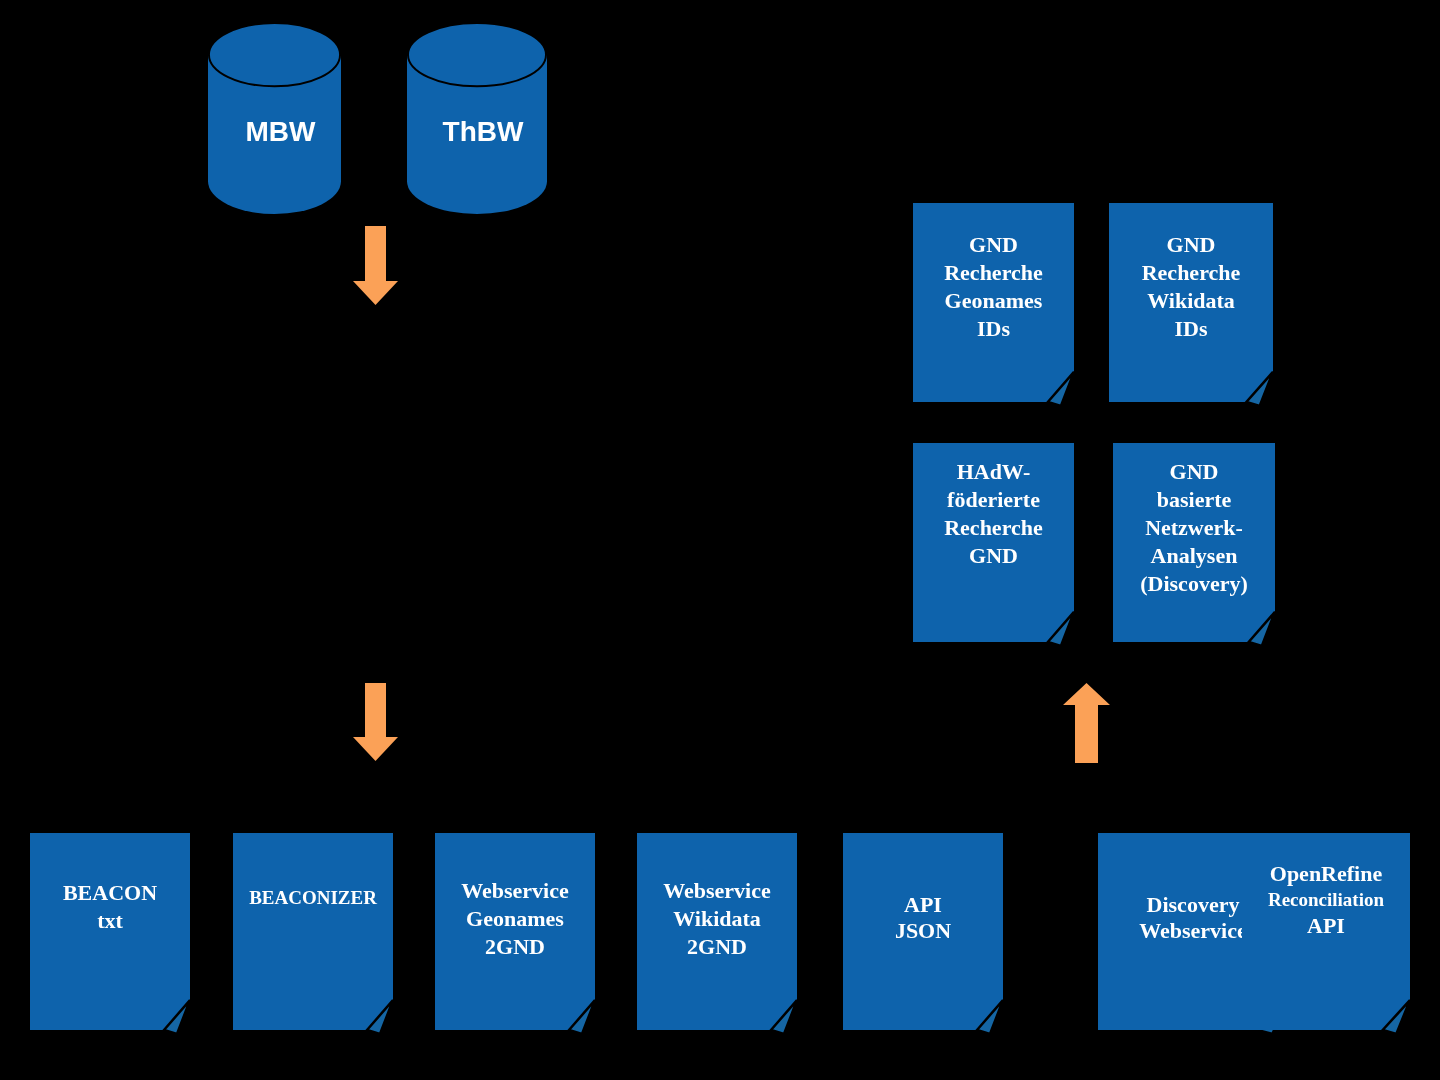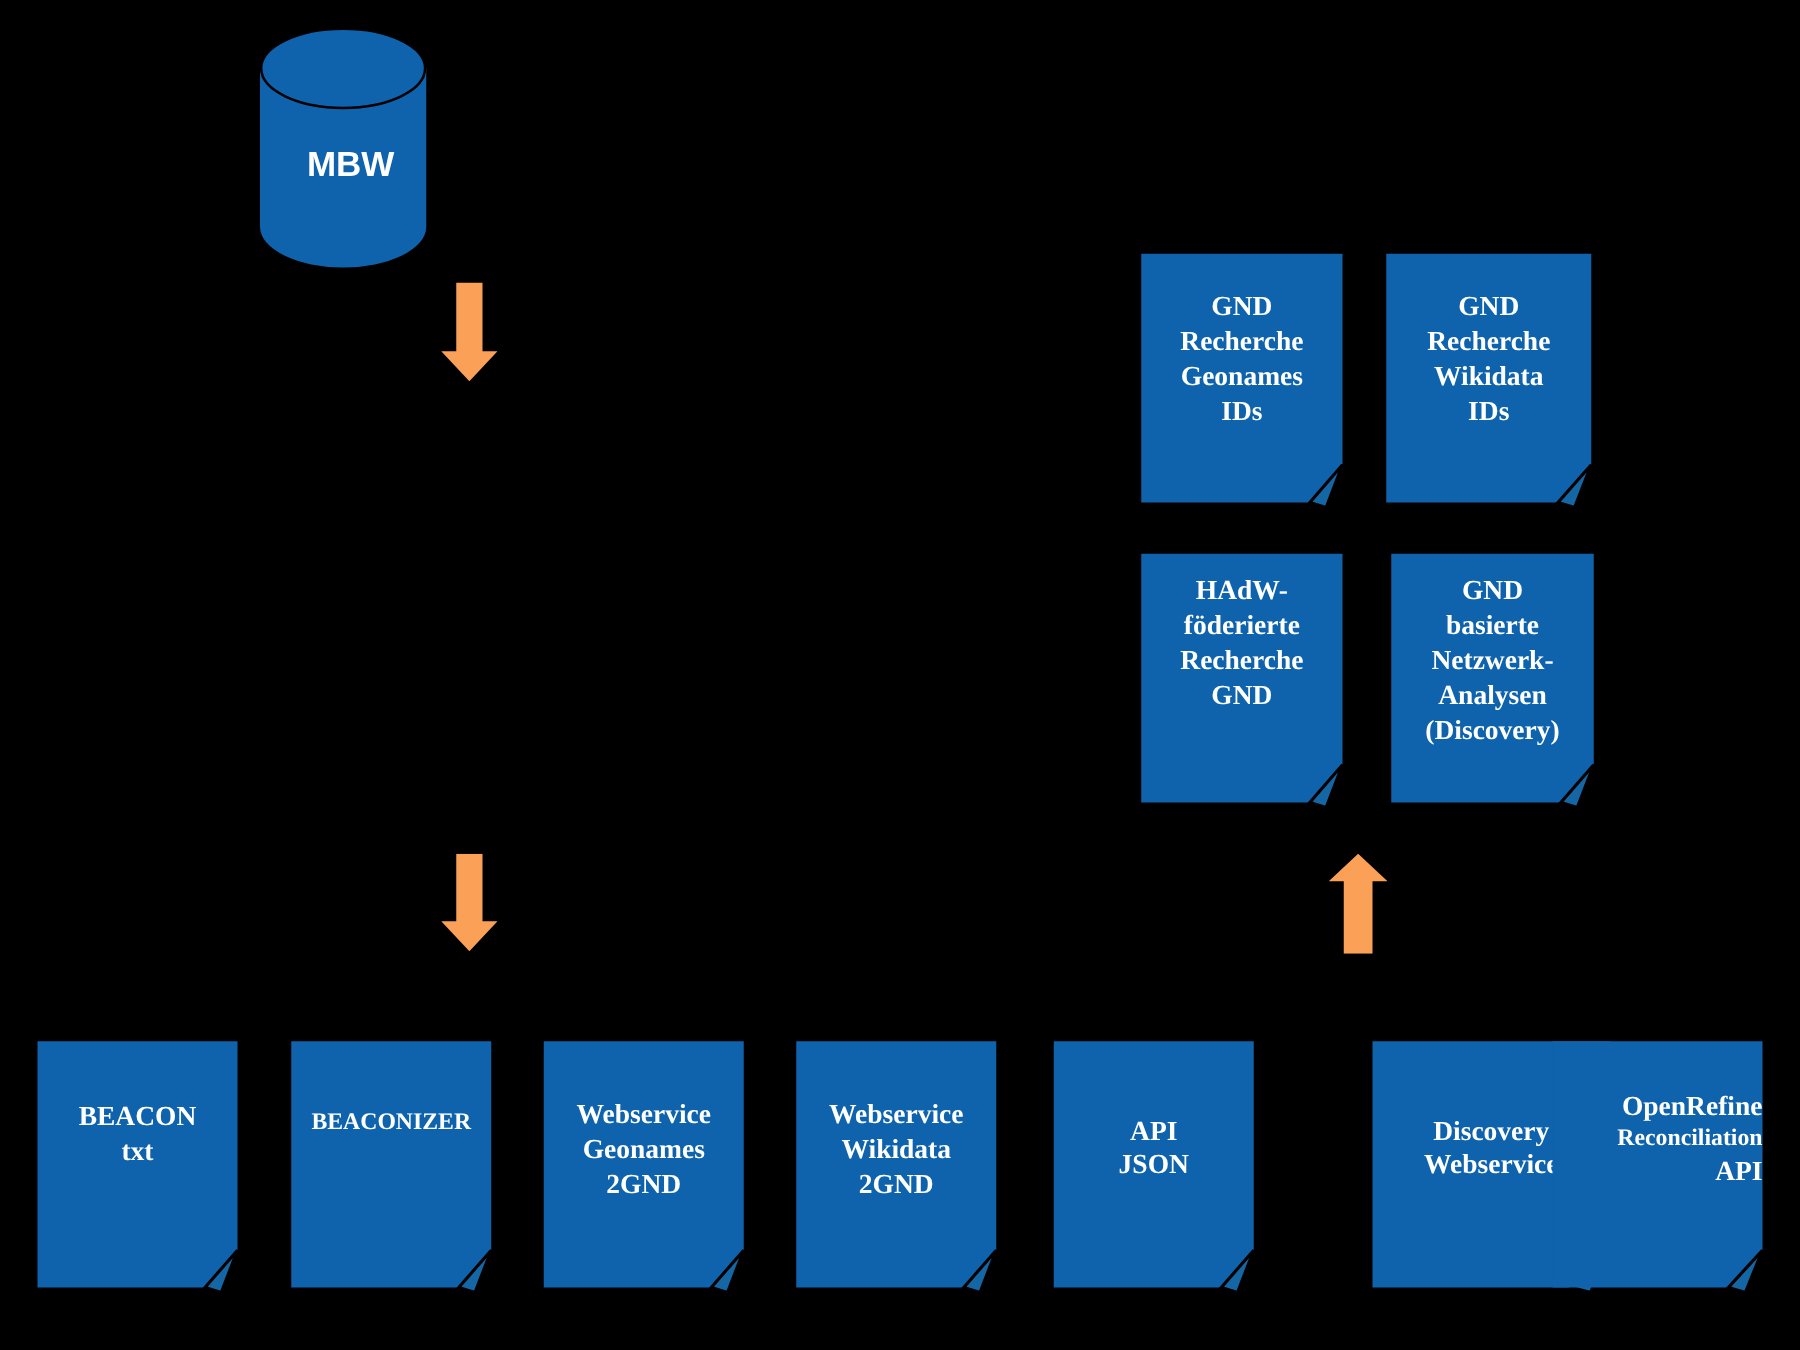--- a/index.html
+++ b/index.html
@@ -27,21 +27,21 @@
     font-size:22px; line-height:28px;font-family:Liberation Serif, serif;
   }
   .row1 .doc-label { padding-top:28px; }
   .row2 .doc-label { padding-top:15px; }
   .doc-beacon     .doc-label { padding-top:46px; }
   .doc-beacon     .line:nth-child(2) { }
   .doc-beaconizer .doc-label { padding-top:52px; font-size:19px; line-height:25px; }
   .doc-ws         .doc-label { padding-top:44px; }
   .doc-api        .doc-label { padding-top:59px; line-height:26px; }
   .doc-disc      .doc-label { padding-top:59px; line-height:26px; }
-  .doc-openrefine .doc-label { padding-top:39px; line-height:26px;align-items:flex-end; }
+  .doc-openrefine .doc-label { padding-top:28px; line-height:26px; }
   .doc-openrefine .line:nth-child(2) { font-size:19px; }
 
   .doc-body  { fill:#0E63AC; }
   .doc-fold  { fill:#1566A4; stroke:#000000; stroke-width:2.5px; stroke-linejoin:miter; }
   .cyl-fill  { fill:#0E63AC; }
   .cyl-rim   { fill:#0E63AC; stroke:#000000; stroke-width:2; }
   .arrow     { fill:#FBA157; }
 </style>
 </head>
 <body>
@@ -49,20 +49,27 @@
 <div class="canvas">
 
   <div class="abs cyl-small" style="left:208px; top:22px; width:133px; height:192px;">
     <svg class="shape-svg" viewBox="0 0 100 100" preserveAspectRatio="none" aria-hidden="true">
       <path class="cyl-fill" d="M0,17 L0,83 A50,17 0 0 0 100,83 L100,17 Z"></path>
       <ellipse class="cyl-rim" cx="50" cy="17" rx="49.3" ry="16.5" vector-effect="non-scaling-stroke"></ellipse>
     </svg>
     <div class="cyl-label">MBW</div>
   </div>
 
+  <div class="abs cyl-small" style="left:407px; top:22px; width:140px; height:192px;">
+    <svg class="shape-svg" viewBox="0 0 100 100" preserveAspectRatio="none" aria-hidden="true">
+      <path class="cyl-fill" d="M0,17 L0,83 A50,17 0 0 0 100,83 L100,17 Z"></path>
+      <ellipse class="cyl-rim" cx="50" cy="17" rx="49.3" ry="16.5" vector-effect="non-scaling-stroke"></ellipse>
+    </svg>
+    <div class="cyl-label">ThBW</div>
+  </div>
 
   <svg class="abs arrow-svg" style="left:353px; top:226px;" width="45" height="79" viewBox="0 0 45 79" aria-hidden="true">
     <polygon class="arrow" points="12,0 33,0 33,55 45,55 22.5,79 0,55 12,55"></polygon>
   </svg>
 
 
   <svg class="abs arrow-svg" style="left:353px; top:683px;" width="45" height="78" viewBox="0 0 45 78" aria-hidden="true">
     <polygon class="arrow" points="12,0 33,0 33,54 45,54 22.5,78 0,54 12,54"></polygon>
   </svg>
 

